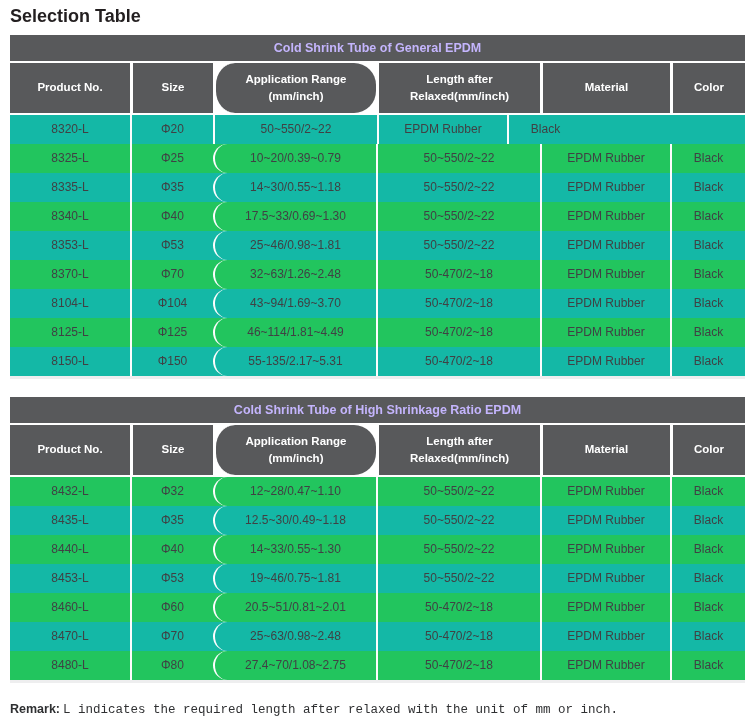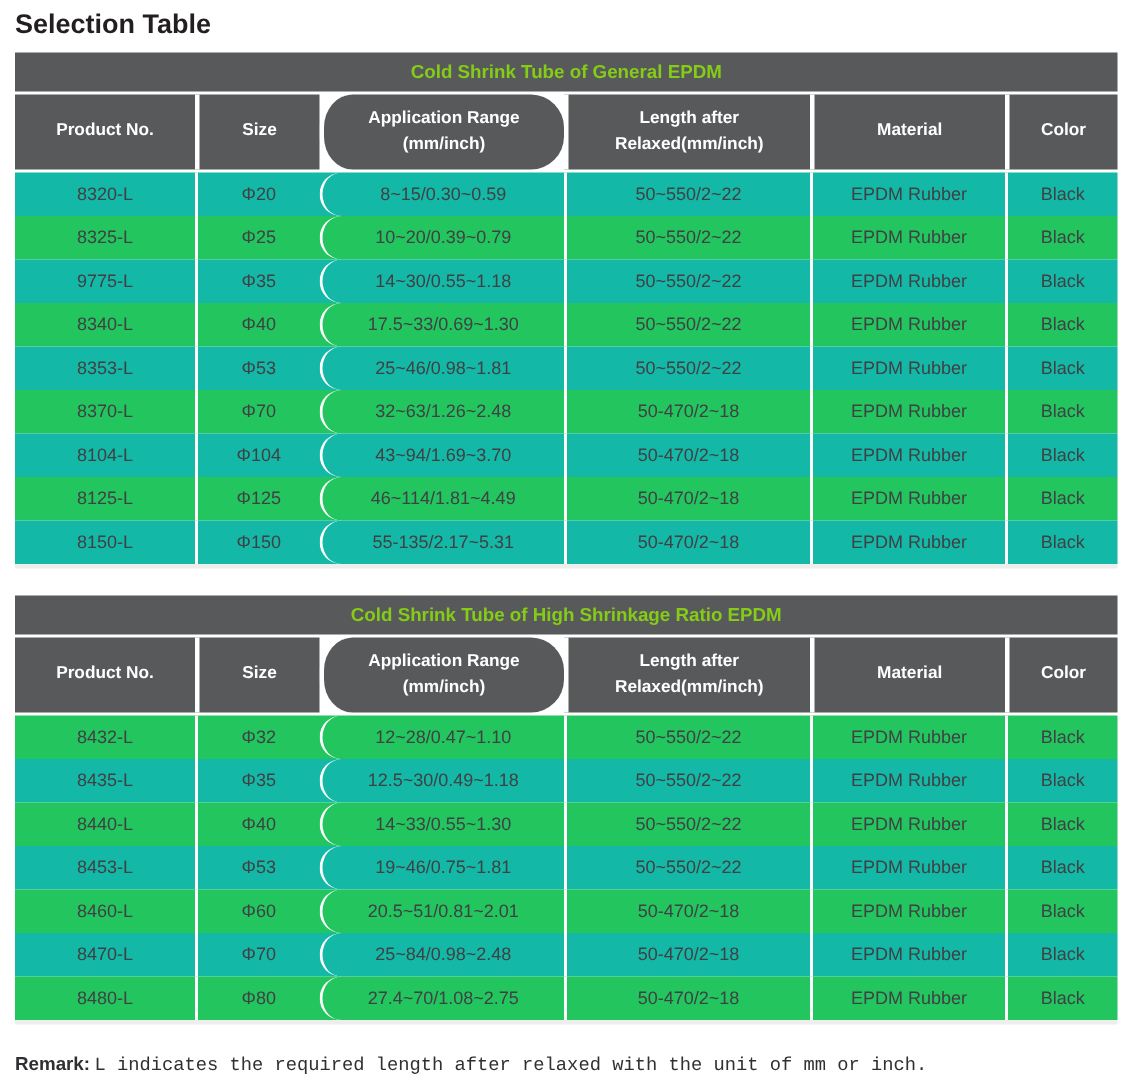--- a/index.html
+++ b/index.html
@@ -11,21 +11,21 @@
   .page { box-sizing: border-box; width: 754px; padding: 5px 23px 0 10px; }
 
   .page-title {
     font-size: 18px; font-weight: bold; color: #231f20;
     margin: 0 0 7px 0; line-height: 1.25;
   }
 
   .sel-table { width: 735px; margin-bottom: 18px; border-bottom: 3px solid #eeeeef; }
 
   .table-title {
-    height: 26px; line-height: 26px; background: #58595b; color: #84cc16;
+    height: 26px; line-height: 26px; background: #58595b; color: #c4b5fd;
     font-size: 12.5px; font-weight: bold; text-align: center; margin-bottom: 2px;
   }
 
   .thead { display: flex; height: 50px; margin-bottom: 2px; }
   .hcell {
     box-sizing: border-box; background: #58595b; color: #ffffff;
     font-weight: bold; font-size: 11.5px; line-height: 1.4;
     display: flex; flex-direction: column; align-items: center; justify-content: center;
     text-align: center;
   }
@@ -81,35 +81,34 @@
           <span class="hline">Material</span>
         </div>
         <div class="hcell c5">
           <span class="hline">Color</span>
         </div>
       </div>
     <div class="tbody">
         <div class="trow light">
           <div class="tcell c0">8320-L</div>
           <div class="tcell c1">Φ20</div>
-          <div class="tcell c2">8~15/0.30~0.59</div>
           <div class="tcell c3">50~550/2~22</div>
           <div class="tcell c4">EPDM Rubber</div>
           <div class="tcell c5">Black</div>
         </div>
         <div class="trow gray">
           <div class="tcell c0">8325-L</div>
           <div class="tcell c1">Φ25</div>
           <div class="tcell c2">10~20/0.39~0.79</div>
           <div class="tcell c3">50~550/2~22</div>
           <div class="tcell c4">EPDM Rubber</div>
           <div class="tcell c5">Black</div>
         </div>
         <div class="trow light">
-          <div class="tcell c0">9775-L</div>
+          <div class="tcell c0">8335-L</div>
           <div class="tcell c1">Φ35</div>
           <div class="tcell c2">14~30/0.55~1.18</div>
           <div class="tcell c3">50~550/2~22</div>
           <div class="tcell c4">EPDM Rubber</div>
           <div class="tcell c5">Black</div>
         </div>
         <div class="trow gray">
           <div class="tcell c0">8340-L</div>
           <div class="tcell c1">Φ40</div>
           <div class="tcell c2">17.5~33/0.69~1.30</div>
@@ -221,21 +220,21 @@
           <div class="tcell c0">8460-L</div>
           <div class="tcell c1">Φ60</div>
           <div class="tcell c2">20.5~51/0.81~2.01</div>
           <div class="tcell c3">50-470/2~18</div>
           <div class="tcell c4">EPDM Rubber</div>
           <div class="tcell c5">Black</div>
         </div>
         <div class="trow light">
           <div class="tcell c0">8470-L</div>
           <div class="tcell c1">Φ70</div>
-          <div class="tcell c2">25~84/0.98~2.48</div>
+          <div class="tcell c2">25~63/0.98~2.48</div>
           <div class="tcell c3">50-470/2~18</div>
           <div class="tcell c4">EPDM Rubber</div>
           <div class="tcell c5">Black</div>
         </div>
         <div class="trow gray">
           <div class="tcell c0">8480-L</div>
           <div class="tcell c1">Φ80</div>
           <div class="tcell c2">27.4~70/1.08~2.75</div>
           <div class="tcell c3">50-470/2~18</div>
           <div class="tcell c4">EPDM Rubber</div>

